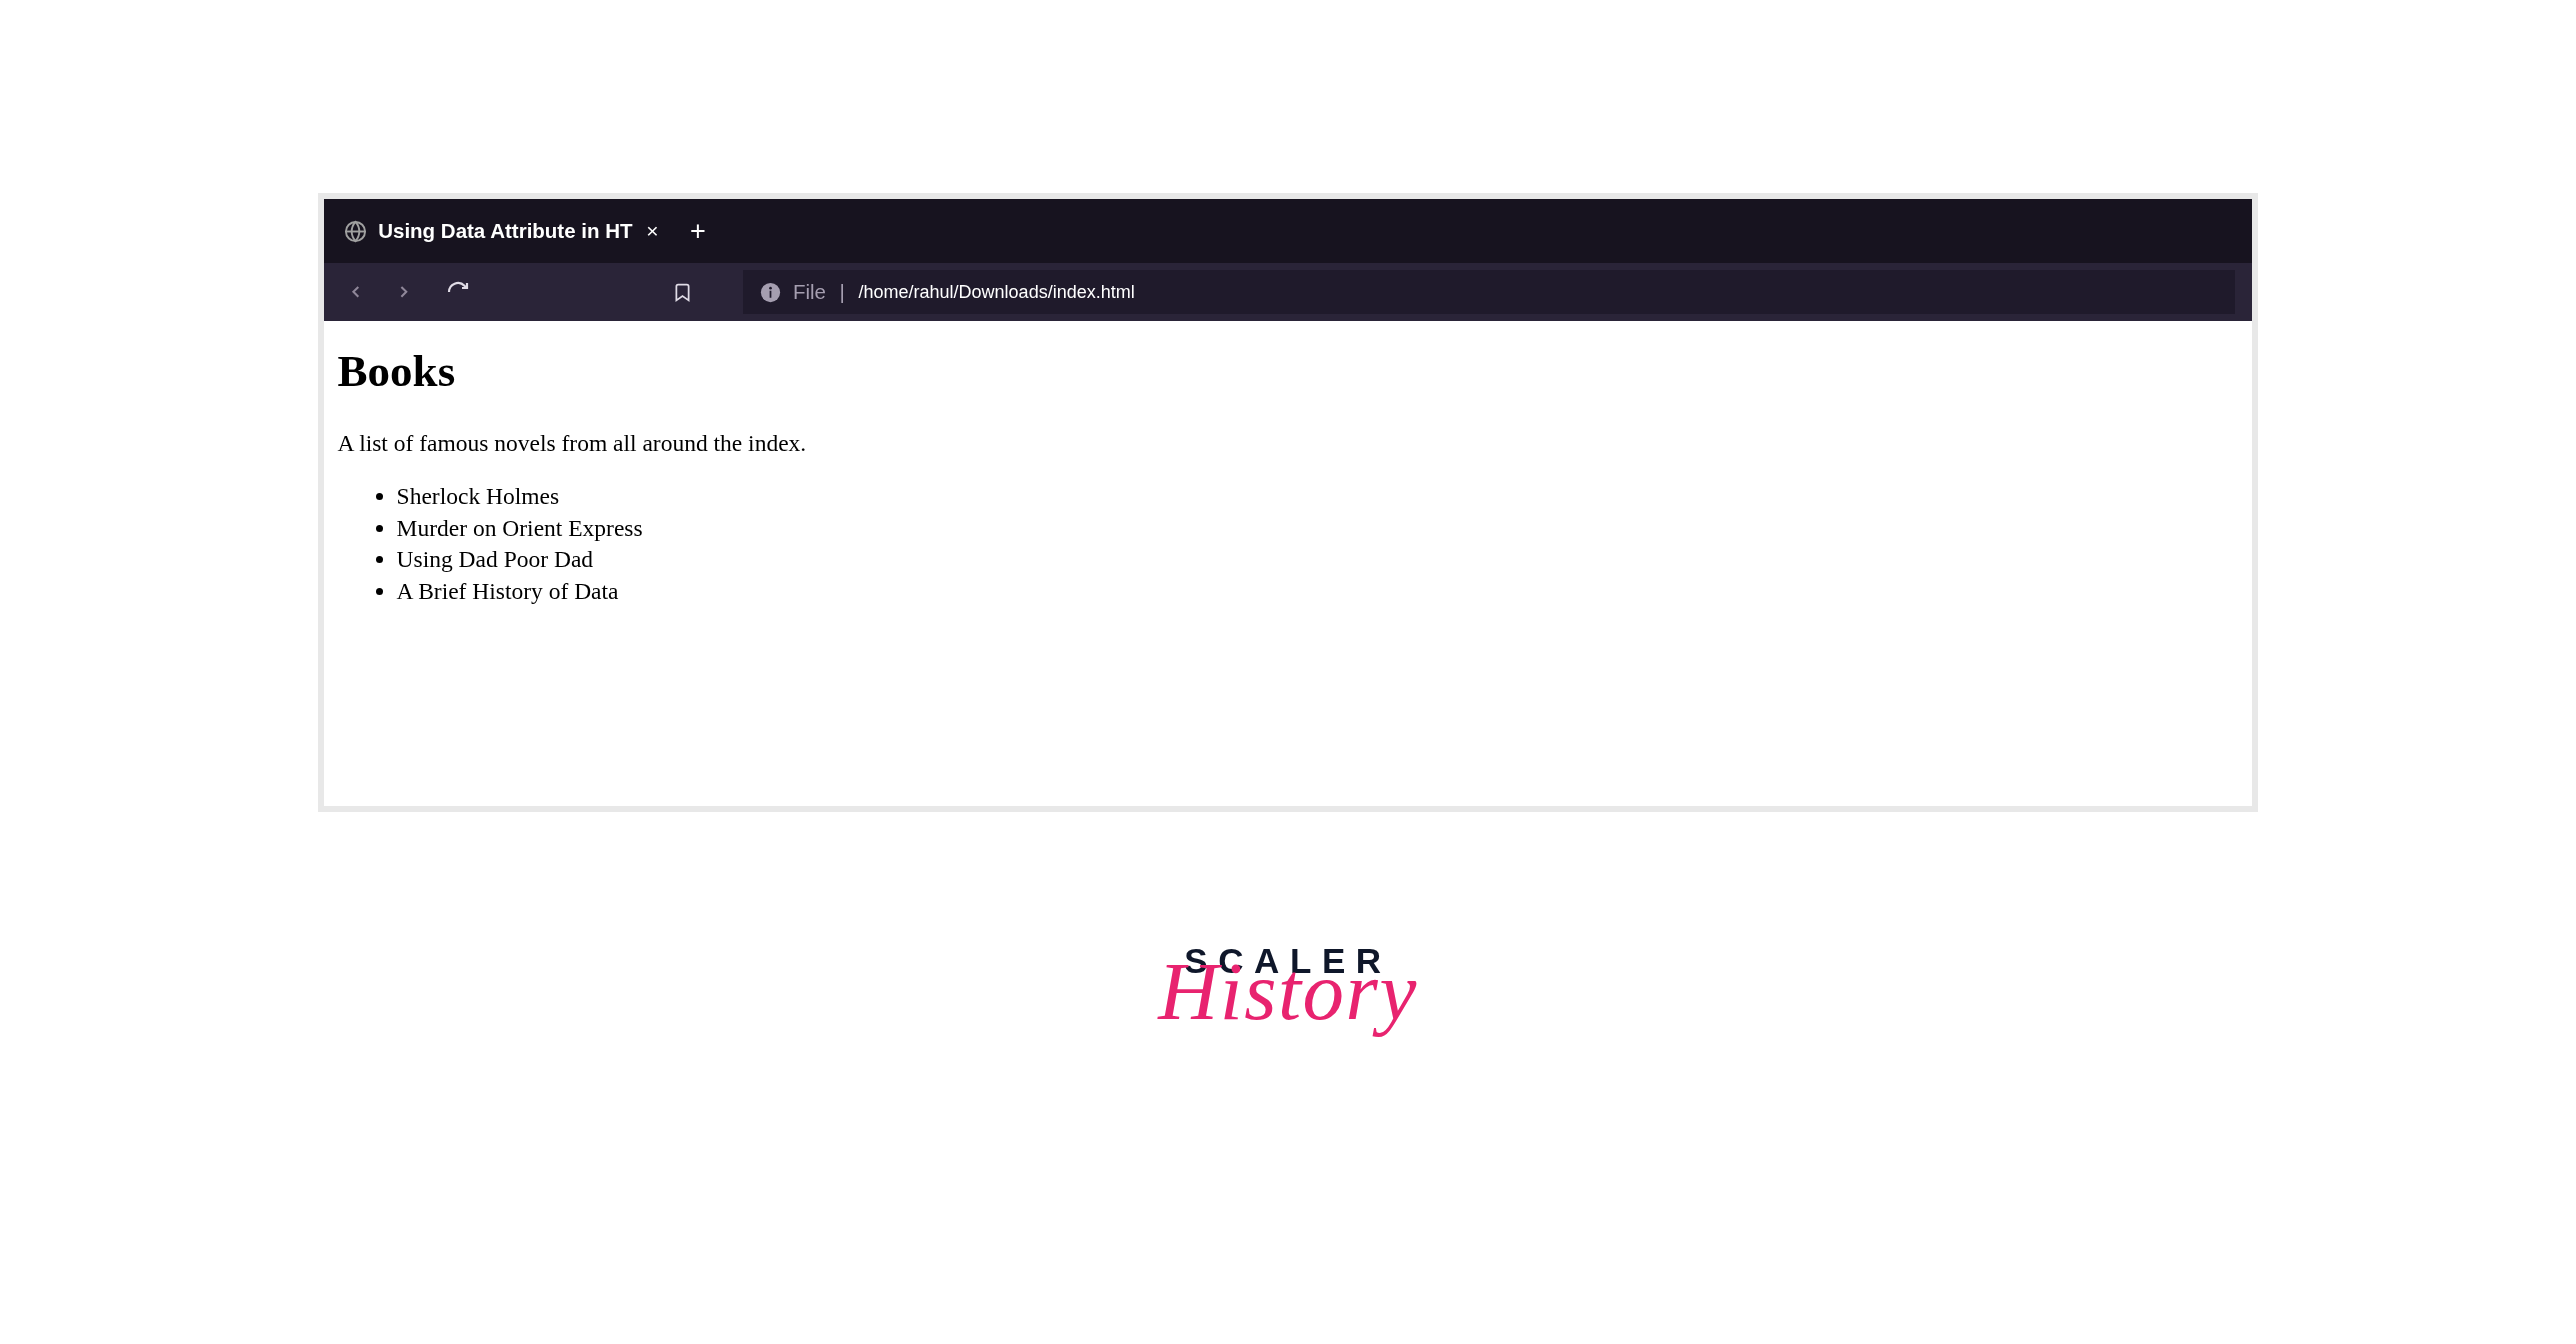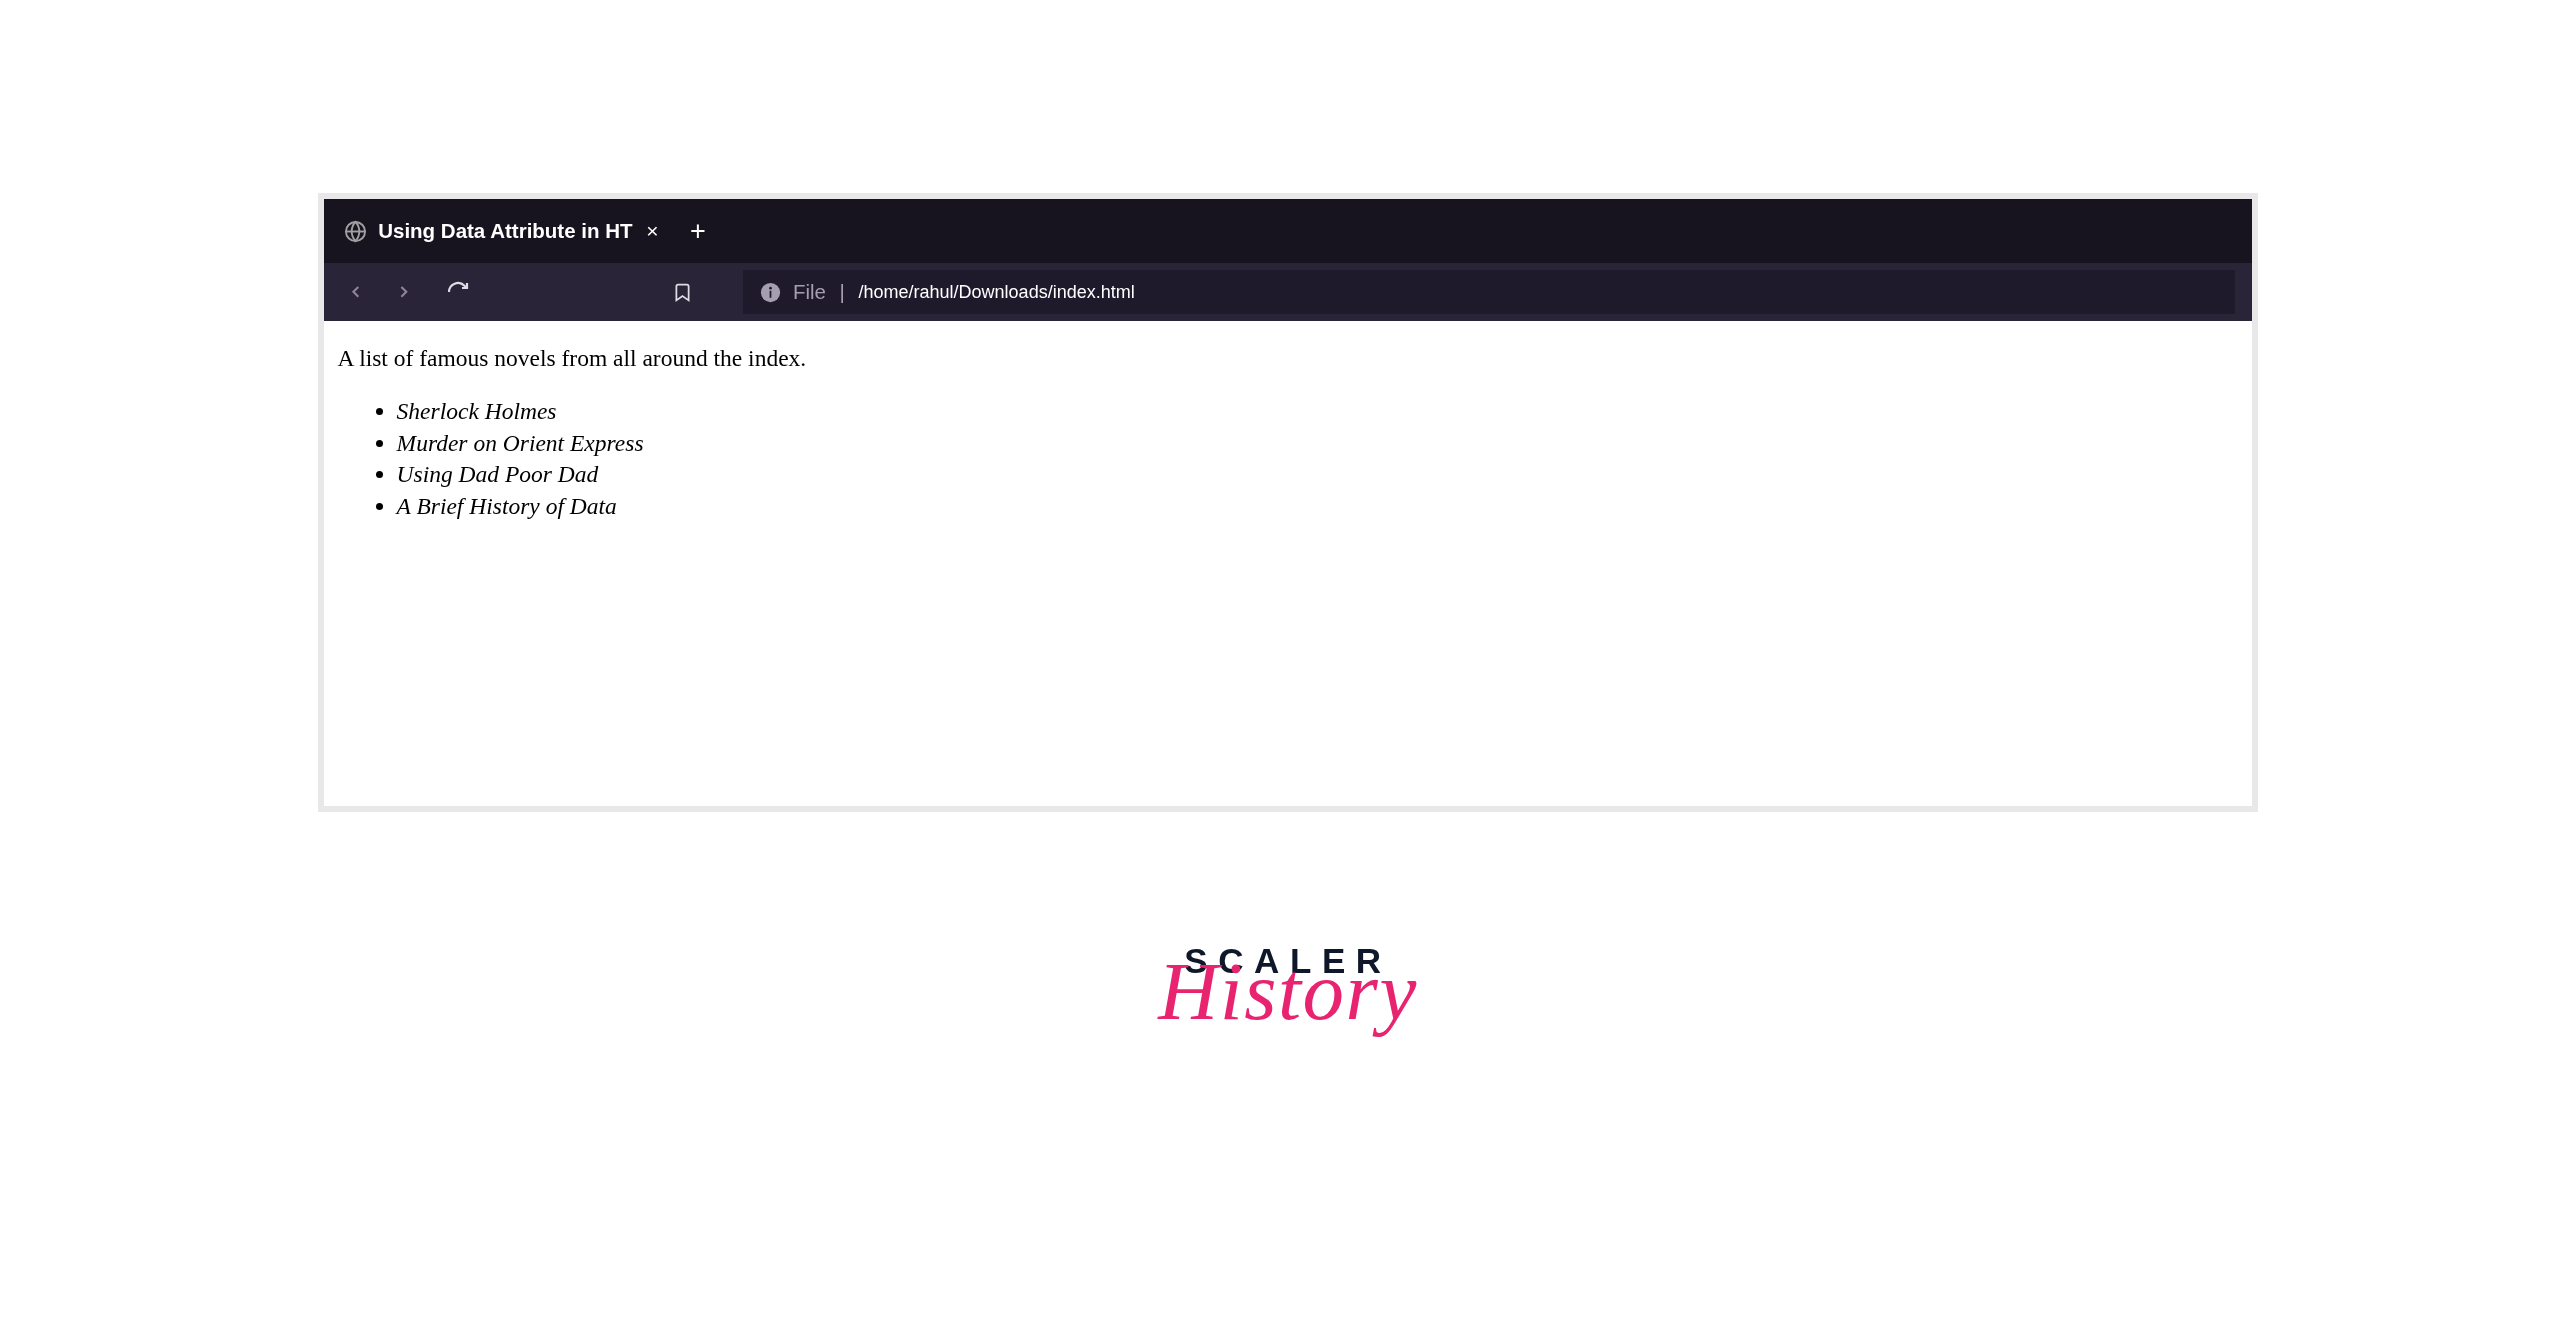--- a/index.html
+++ b/index.html
@@ -165,21 +165,20 @@
     .book-list {
       list-style: disc;
       padding-left: 59px;
     }
     
     .book-list li {
       font-size: 23.5px;
       font-family: 'Times New Roman', serif;
       color: #000000;
       line-height: 1.35;
-      font-style: italic;
     }
     
     .logo-container {
       margin-top: 129px;
       text-align: center;
       position: relative;
     }
     
     .logo-scaler {
       font-family: Arial, sans-serif;
@@ -250,20 +249,21 @@
           <circle cx="12" cy="7" r="1.5" fill="#1f1a2b"></circle>
         </svg>
       </span>
       <span class="url-protocol">File</span>
       <span class="url-separator">|</span>
       <span class="url-path">/home/rahul/Downloads/index.html</span>
     </div>
   </div>
 
   <div class="content">
+    <h1 class="page-heading">Books</h1>
     <p class="page-description">A list of famous novels from all around the index.</p>
     <ul class="book-list">
       <li>Sherlock Holmes</li>
       <li>Murder on Orient Express</li>
       <li>Using Dad Poor Dad</li>
       <li>A Brief History of Data</li>
     </ul>
   </div>
 </div>
 

